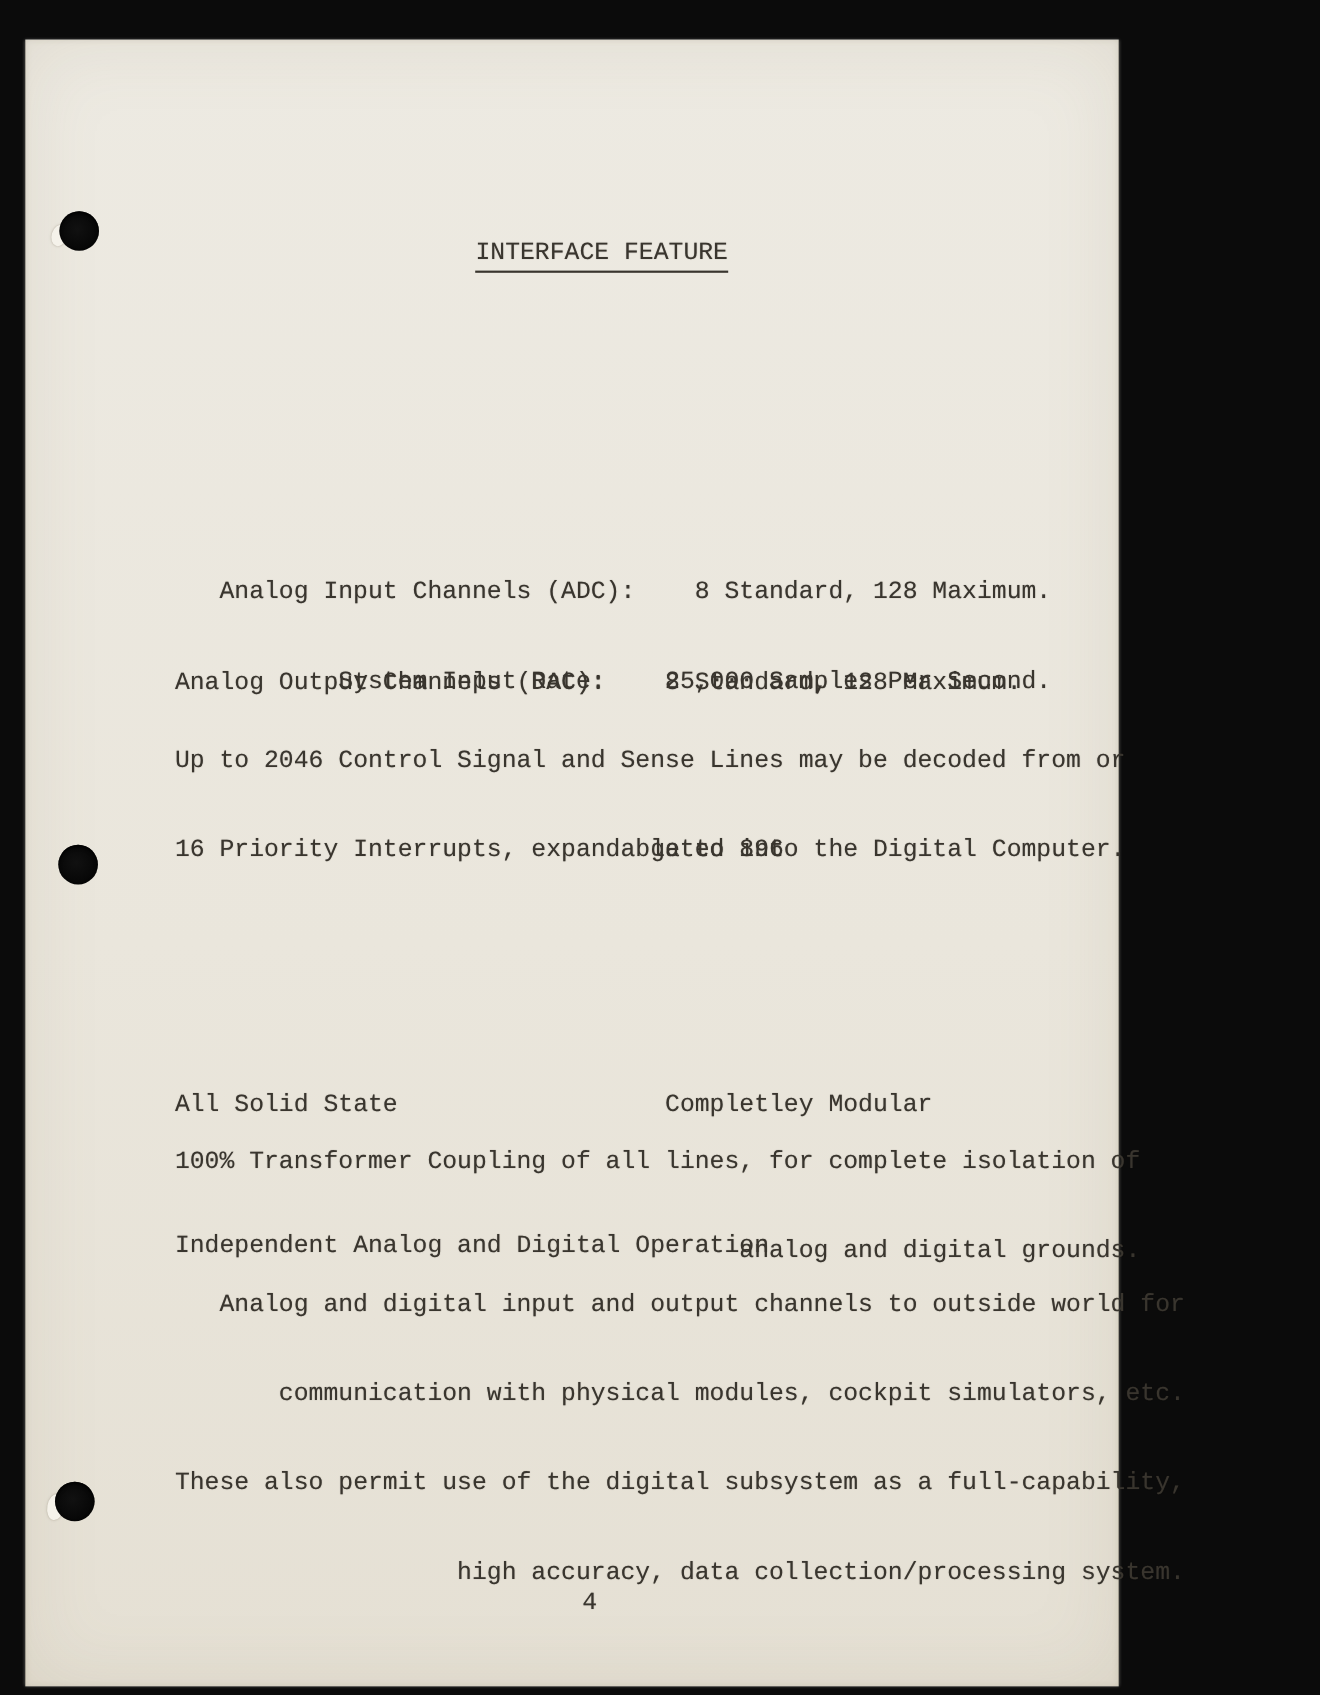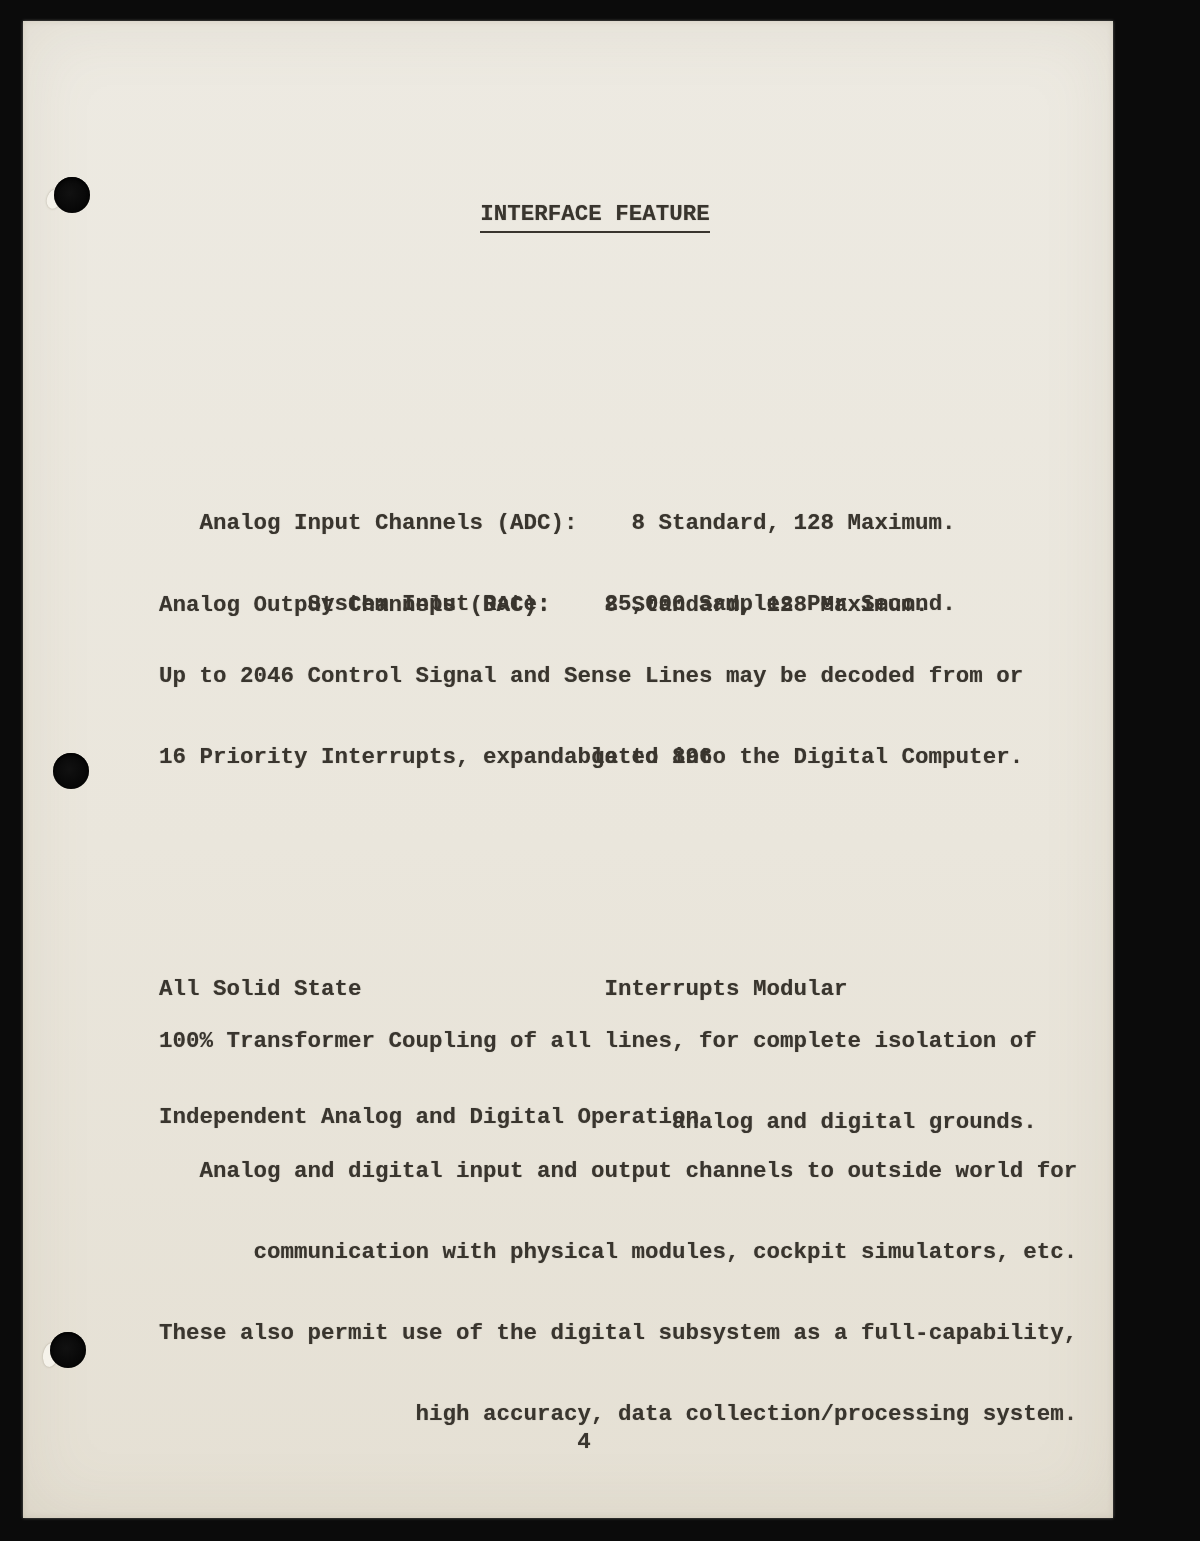--- a/index.html
+++ b/index.html
@@ -5,27 +5,26 @@
   * { margin: 0; padding: 0; box-sizing: border-box; }
   html, body { width: 1200px; height: 1541px; }
   body {
     position: relative;
     background: var(--background, #0b0b0b);
     overflow: hidden;
     font-family: "Liberation Mono", "DejaVu Sans Mono", monospace;
   }
   .paper {
     position: absolute;
-    left: 23px; top: 21px;
-    width: 1090px; height: 1497px;
+    left: 23px; top: 36px;
+    width: 994px; height: 1497px;
     background: linear-gradient(180deg, #edeae2 0%, var(--paper, #eae6dc) 55%, #e5e0d4 100%);
     box-shadow: inset 0 0 70px rgba(140, 125, 95, 0.13),
                 inset 0 0 6px rgba(120, 110, 85, 0.18),
                 0 0 3px rgba(255, 255, 248, 0.35);
-    font-weight: bold;
   }
   .nick {
     position: absolute;
     background: #f5f2ea;
     border-radius: 50%;
     box-shadow: 0 0 2px rgba(120,110,90,.5);
   }
   .nick-1 { left: 24px; top: 168px; width: 14px; height: 20px; transform: rotate(18deg); }
   .nick-3 { left: 20px; top: 1322px; width: 15px; height: 24px; transform: rotate(10deg); }
   .hole {
@@ -92,21 +91,21 @@
   <div class="type block b-control">
     <div class="line">Up to 2046 Control Signal and Sense Lines may be decoded from or</div>
     <div class="line">gated into the Digital Computer.</div>
   </div>
 
   <div class="type block b-interrupts">
     <div class="line">16 Priority Interrupts, expandable to 896</div>
   </div>
 
   <div class="type block b-features">
-    <div class="line">All Solid State                  Interrupts Modular</div>
+    <div class="line">All Solid State                  Completley Modular</div>
   </div>
 
   <div class="type block b-transformer">
     <div class="line">100% Transformer Coupling of all lines, for complete isolation of</div>
     <div class="line">analog and digital grounds.</div>
   </div>
 
   <div class="type block b-independent">
     <div class="line">Independent Analog and Digital Operation</div>
   </div>

